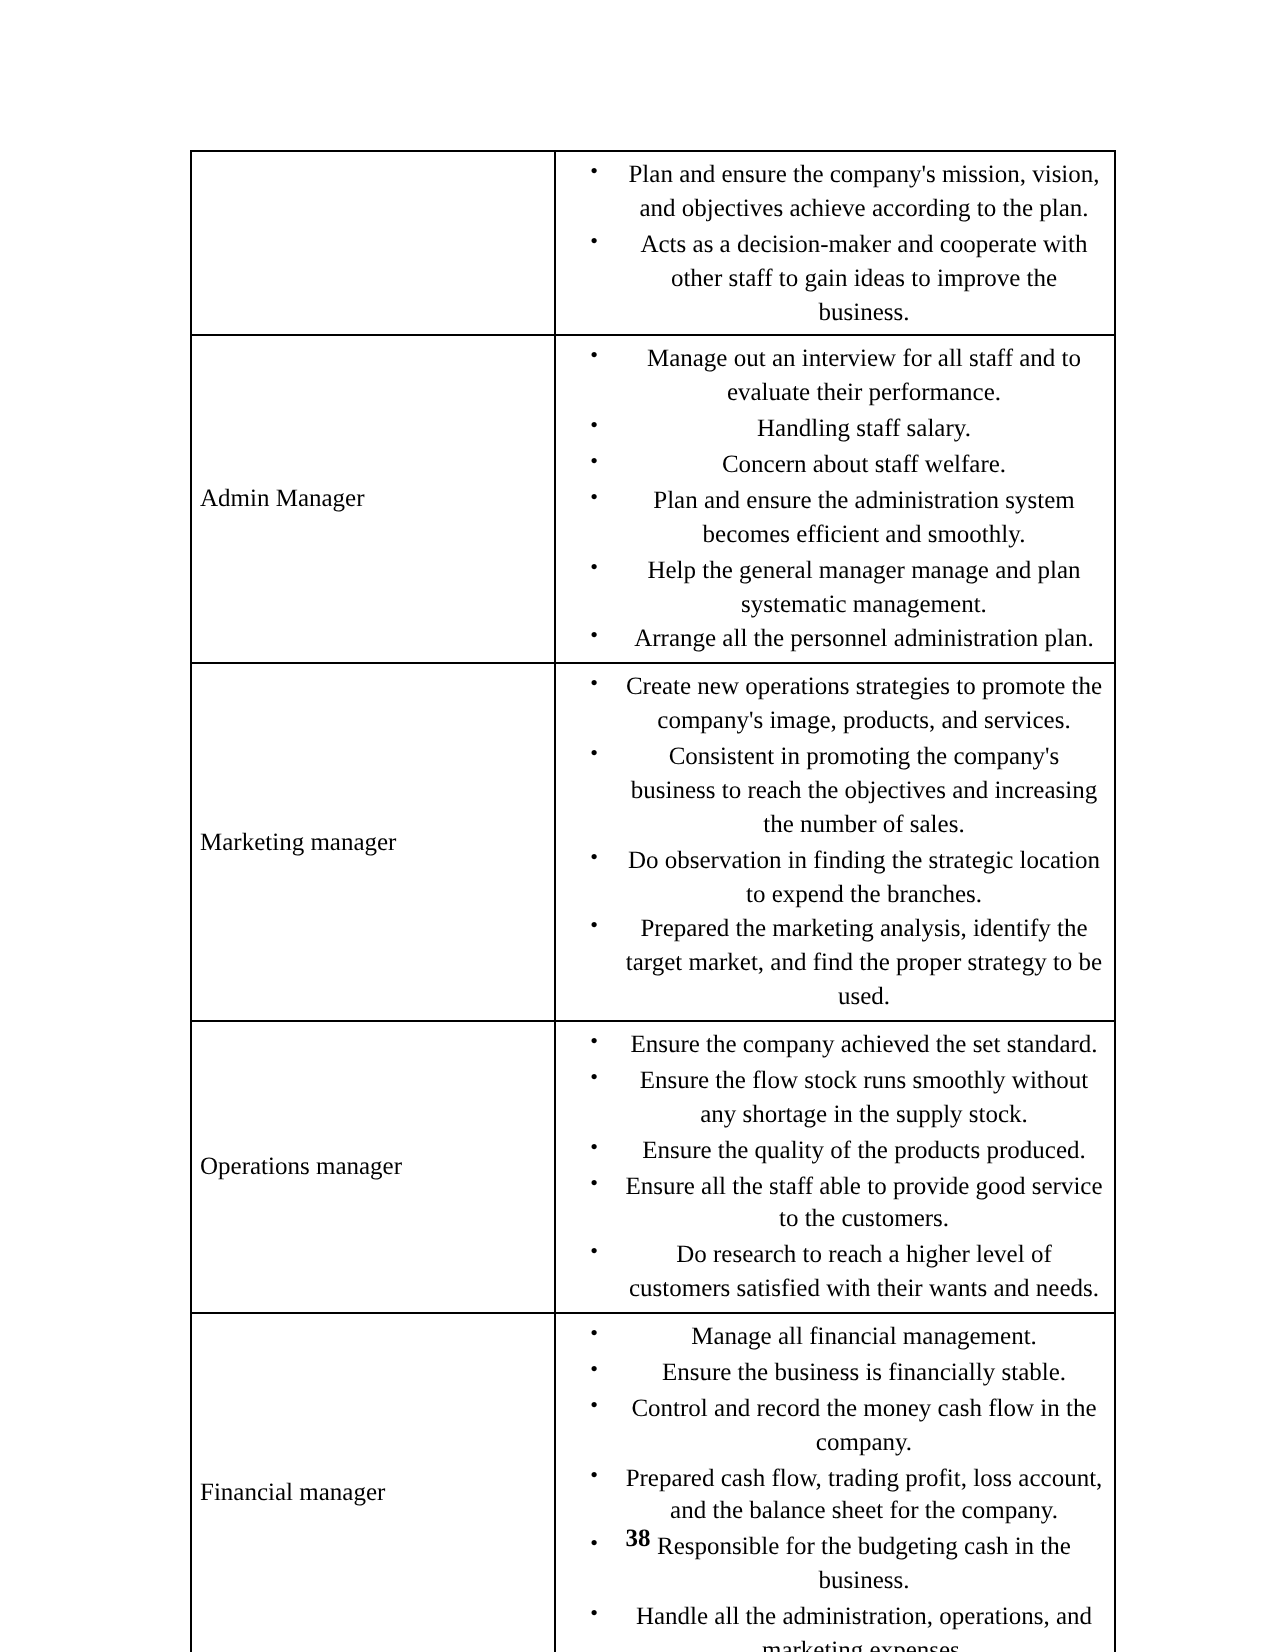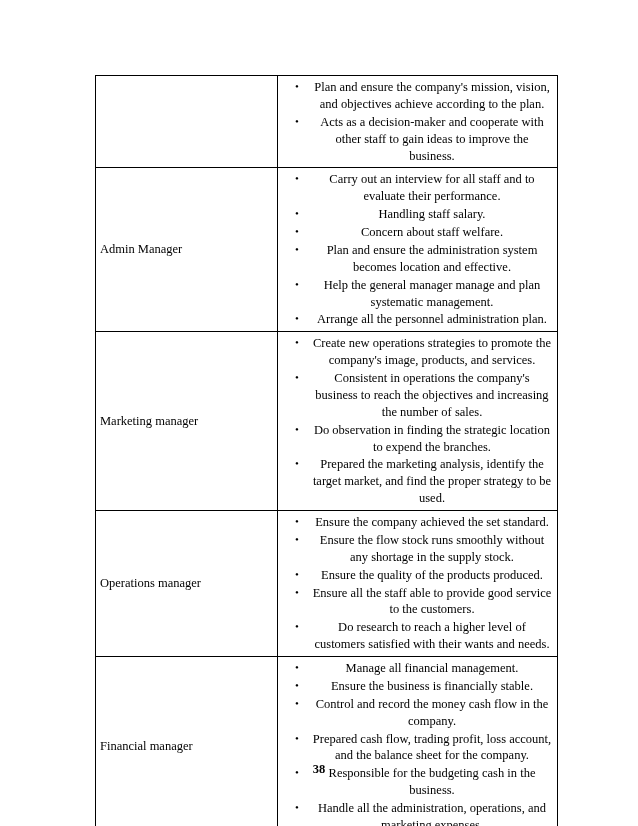--- a/index.html
+++ b/index.html
@@ -82,54 +82,54 @@
               <span class="bullet-marker">•</span>
               <span class="bullet-text">Acts as a decision-maker and cooperate with other staff to gain ideas to improve the business.</span>
             </div>
           </td>
         </tr>
         <tr>
           <td class="role-cell">Admin Manager</td>
           <td class="duties-cell">
             <div class="bullet-item">
               <span class="bullet-marker">•</span>
-              <span class="bullet-text">Carry out an interview for all staff and to evaluate their performance.</span>
+              <span class="bullet-text">Manage out an interview for all staff and to evaluate their performance.</span>
             </div>
             <div class="bullet-item">
               <span class="bullet-marker">•</span>
               <span class="bullet-text">Handling staff salary.</span>
             </div>
             <div class="bullet-item">
               <span class="bullet-marker">•</span>
               <span class="bullet-text">Concern about staff welfare.</span>
             </div>
             <div class="bullet-item">
               <span class="bullet-marker">•</span>
-              <span class="bullet-text">Plan and ensure the administration system becomes location and effective.</span>
+              <span class="bullet-text">Plan and ensure the administration system becomes efficient and smoothly.</span>
             </div>
             <div class="bullet-item">
               <span class="bullet-marker">•</span>
               <span class="bullet-text">Help the general manager manage and plan systematic management.</span>
             </div>
             <div class="bullet-item">
               <span class="bullet-marker">•</span>
               <span class="bullet-text">Arrange all the personnel administration plan.</span>
             </div>
           </td>
         </tr>
         <tr>
           <td class="role-cell">Marketing manager</td>
           <td class="duties-cell">
             <div class="bullet-item">
               <span class="bullet-marker">•</span>
               <span class="bullet-text">Create new operations strategies to promote the company's image, products, and services.</span>
             </div>
             <div class="bullet-item">
               <span class="bullet-marker">•</span>
-              <span class="bullet-text">Consistent in operations the company's business to reach the objectives and increasing the number of sales.</span>
+              <span class="bullet-text">Consistent in promoting the company's business to reach the objectives and increasing the number of sales.</span>
             </div>
             <div class="bullet-item">
               <span class="bullet-marker">•</span>
               <span class="bullet-text">Do observation in finding the strategic location to expend the branches.</span>
             </div>
             <div class="bullet-item">
               <span class="bullet-marker">•</span>
               <span class="bullet-text">Prepared the marketing analysis, identify the target market, and find the proper strategy to be used.</span>
             </div>
           </td>

